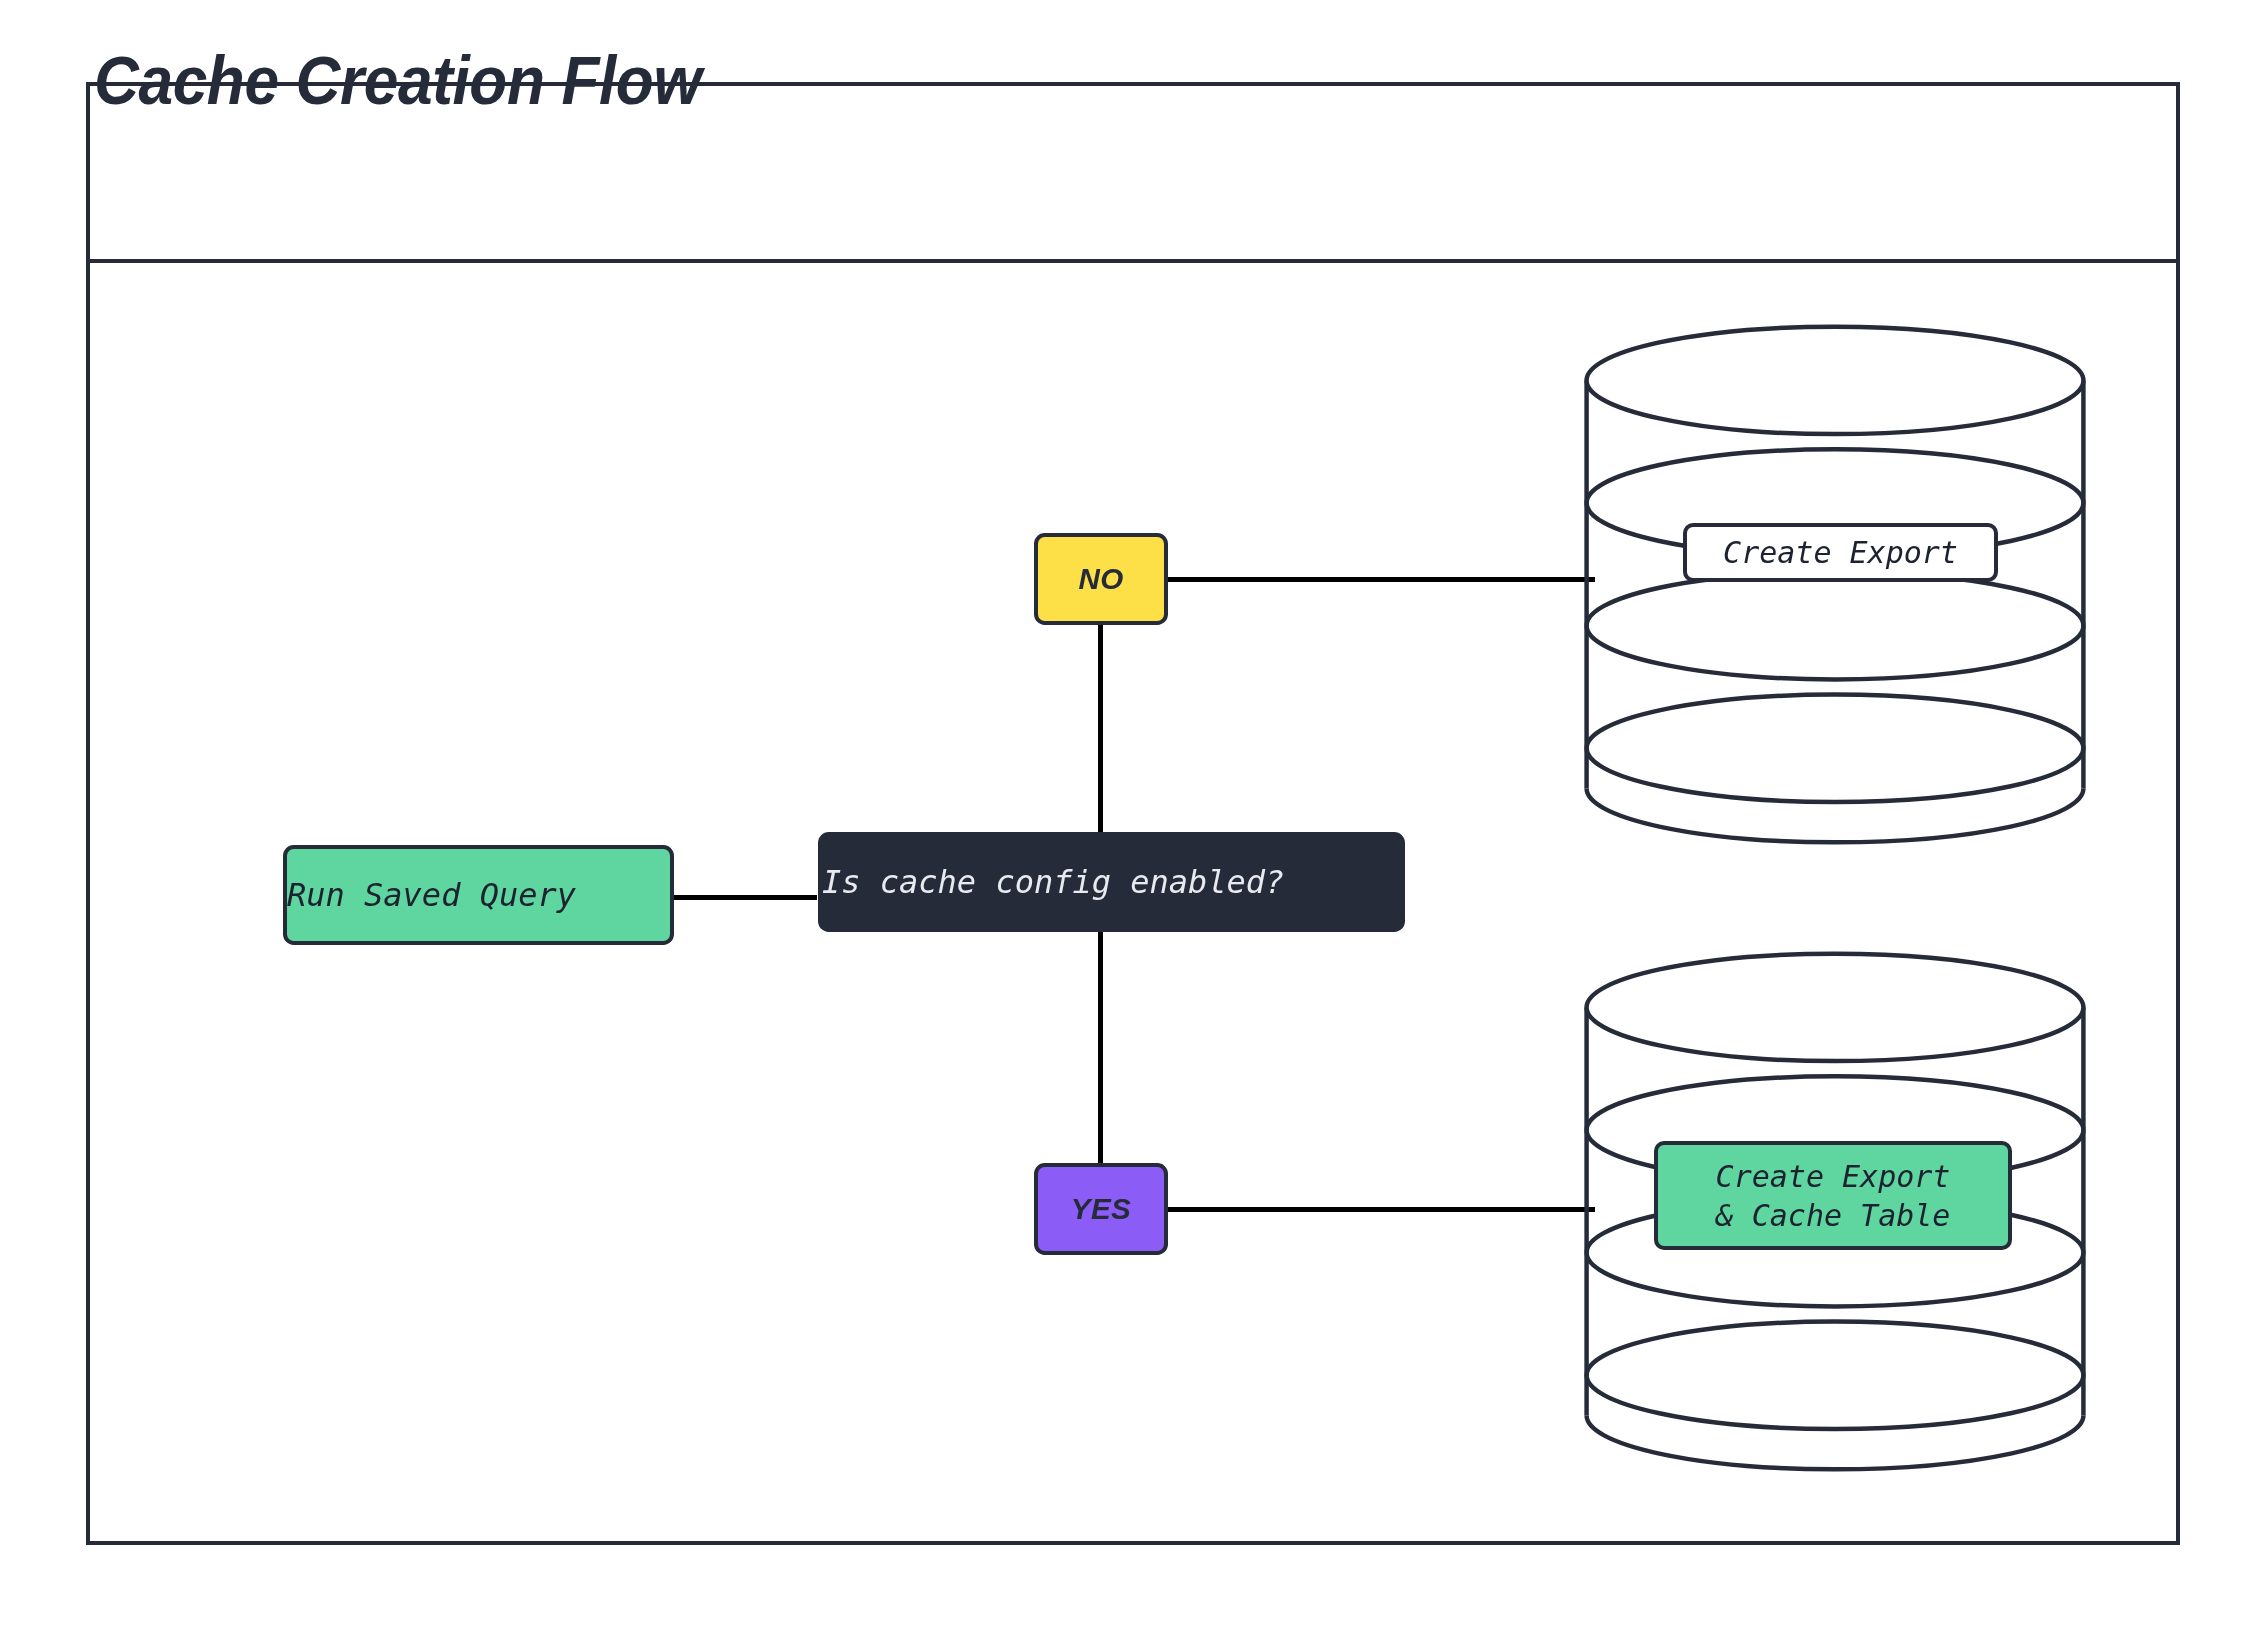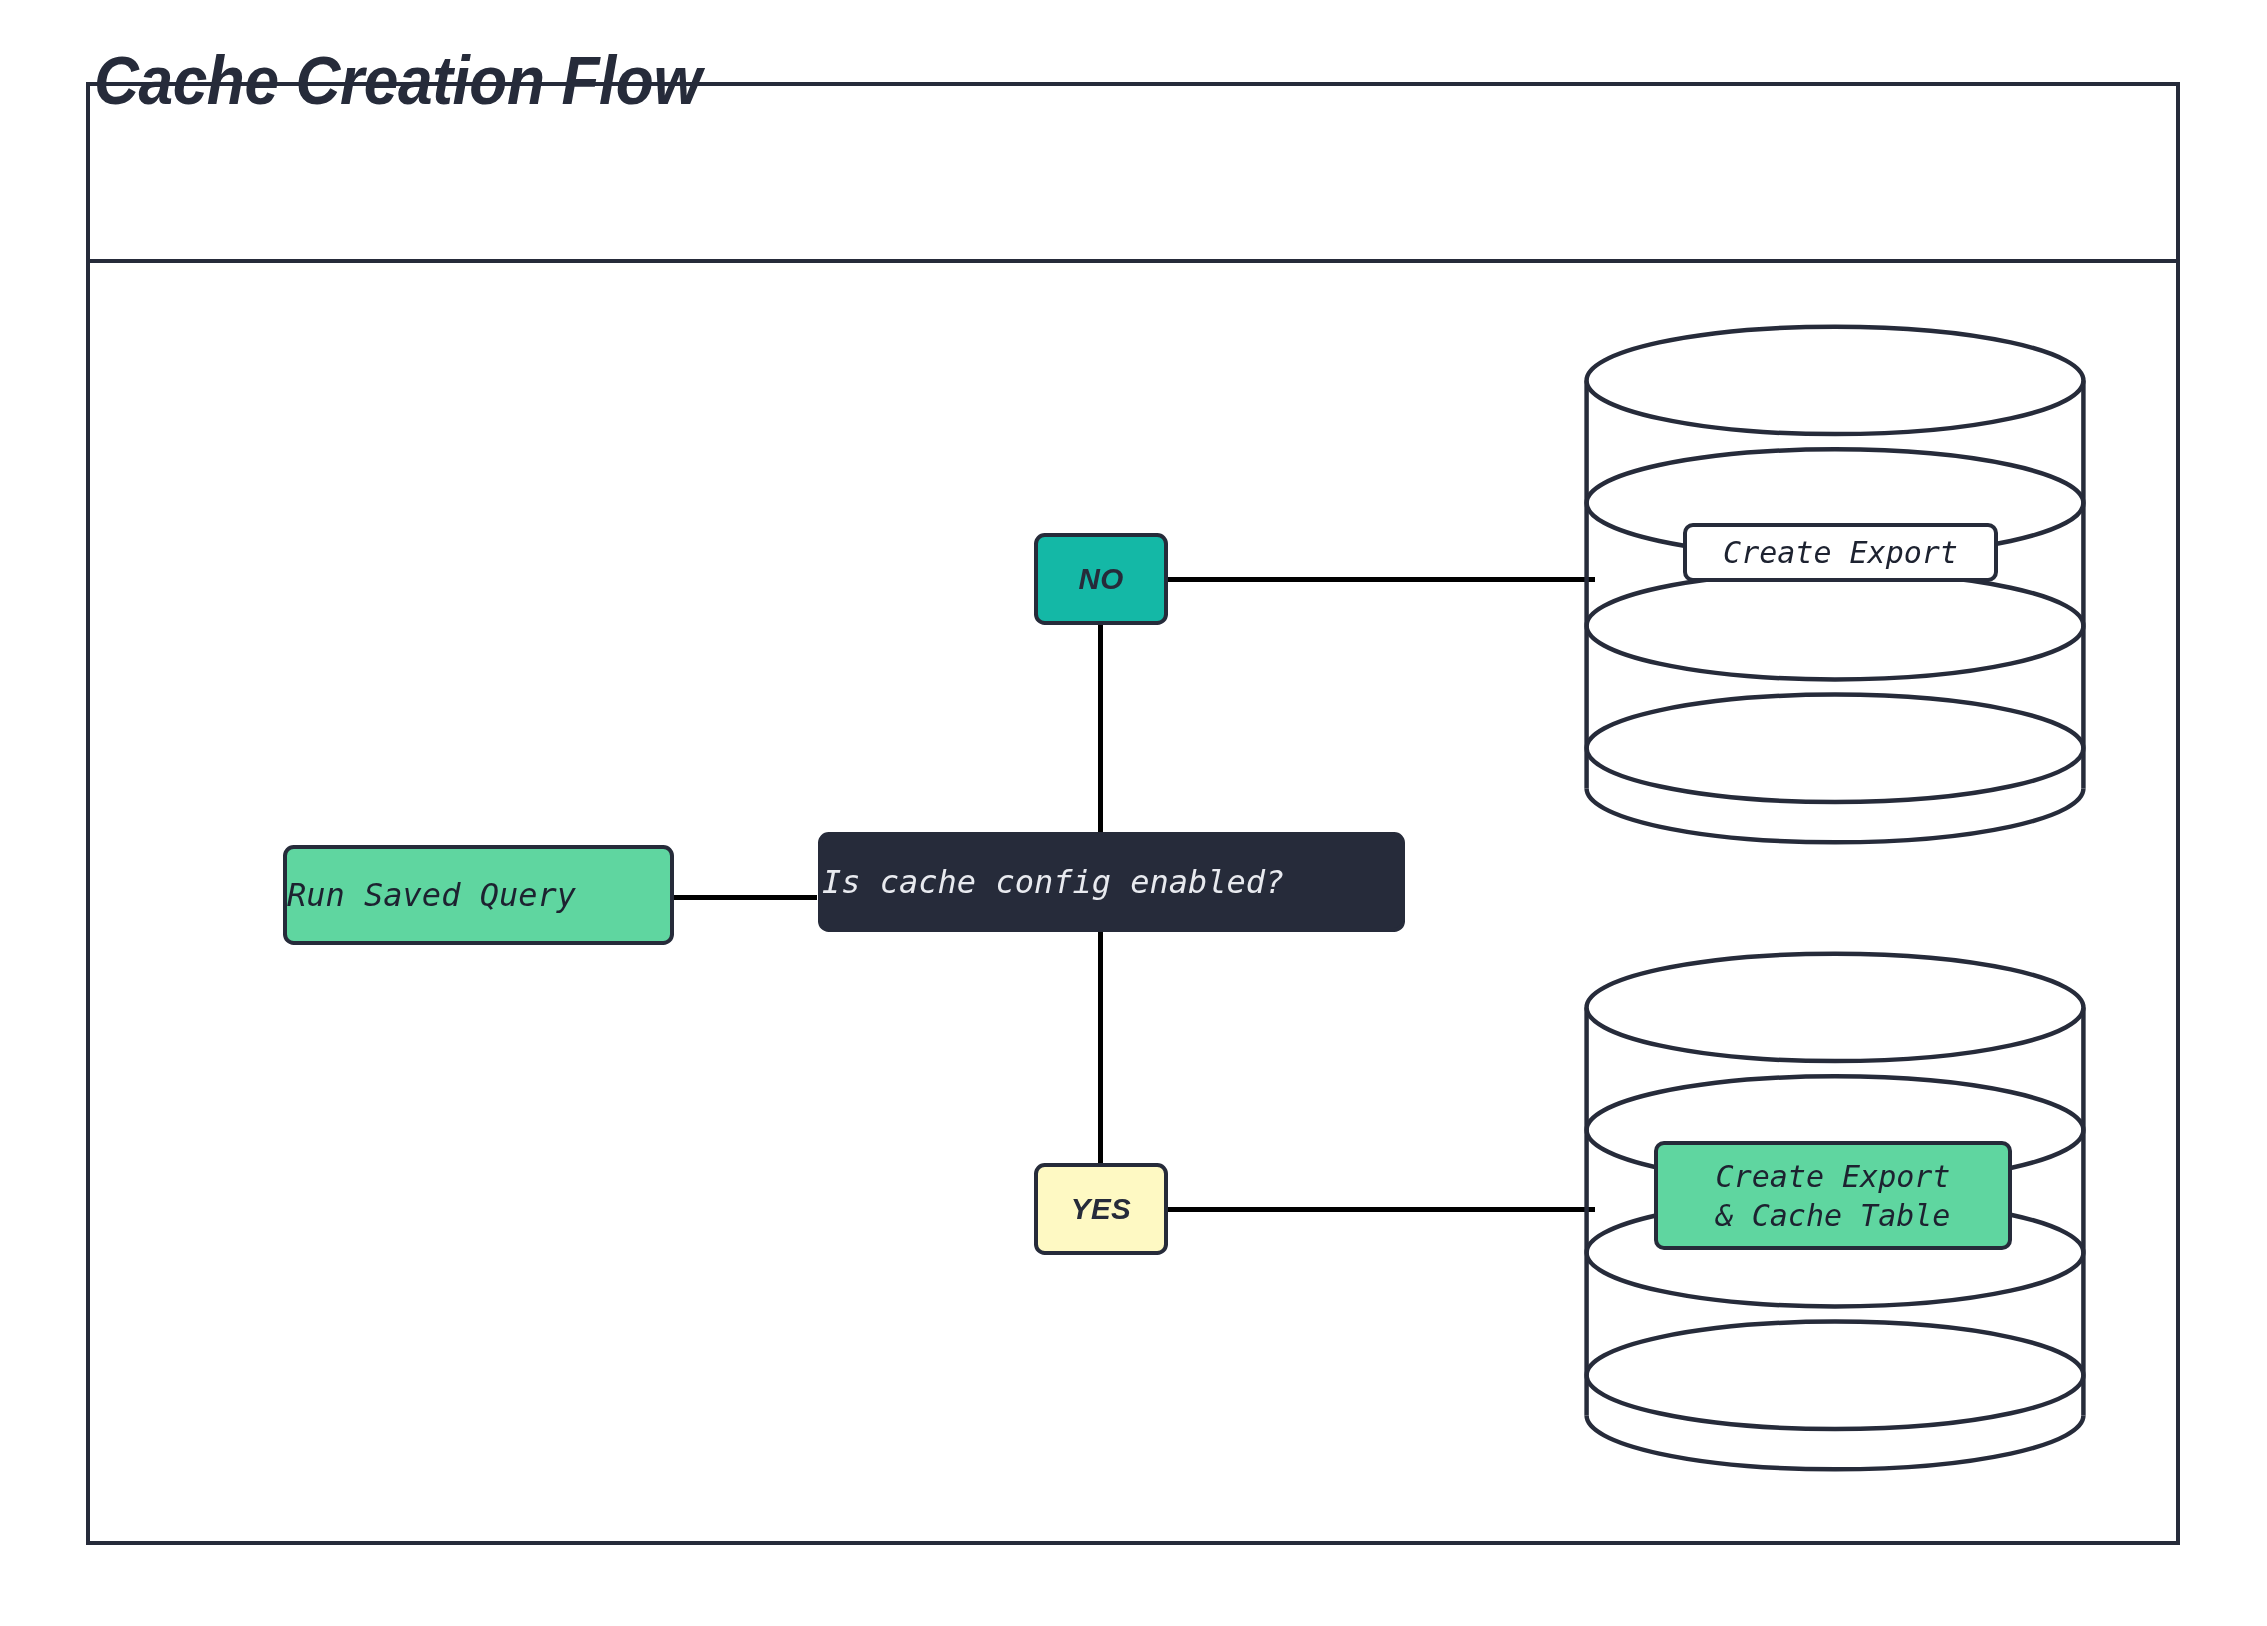--- a/index.html
+++ b/index.html
@@ -48,22 +48,22 @@
   .node-dark{background:#262b3a;border-color:#262b3a;color:#e8eaef;}
 
   
   .label-box{
     position:absolute;box-sizing:border-box;
     border:4.5px solid #262b3a;border-radius:10.7px;
     display:flex;align-items:center;justify-content:center;
     font-family:"Liberation Sans",sans-serif;
     font-size:29.6px;font-weight:600;color:#262b3a;letter-spacing:0.4px;
   }
-  .label-white{background:#14b8a6;}
-  .label-green{background:#fef9c3;}
+  .label-white{background:#fde047;}
+  .label-green{background:#8b5cf6;}
 
   
   .db{position:absolute;}
   .db svg{display:block;overflow:visible;}
   .db-label{
     position:absolute;box-sizing:border-box;
     border:4.5px solid #262b3a;border-radius:10px;
     display:flex;align-items:center;justify-content:center;
     font-family:"DejaVu Sans Mono","Liberation Mono",monospace;
     color:#1d2230;text-align:center;white-space:pre;line-height:1.3;

